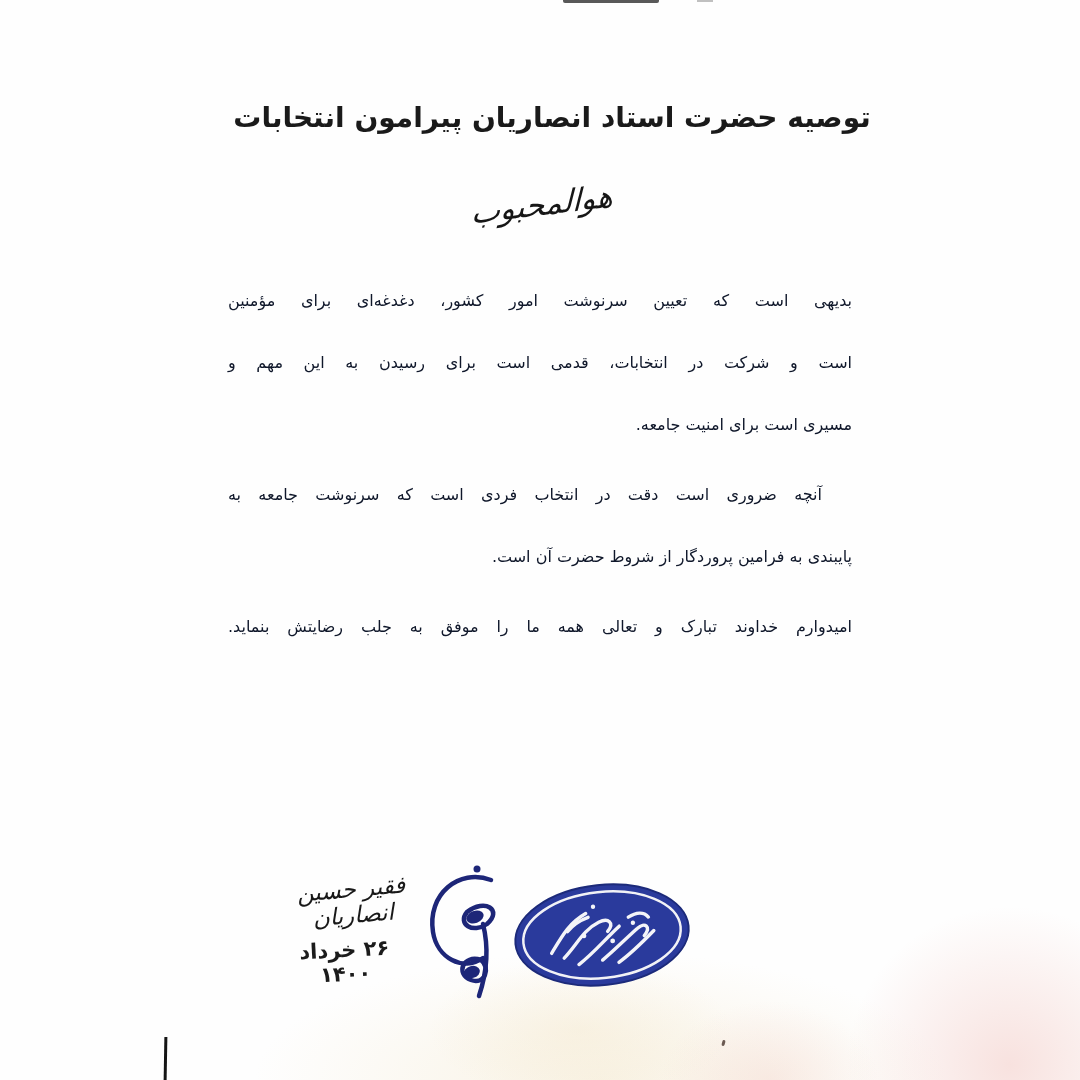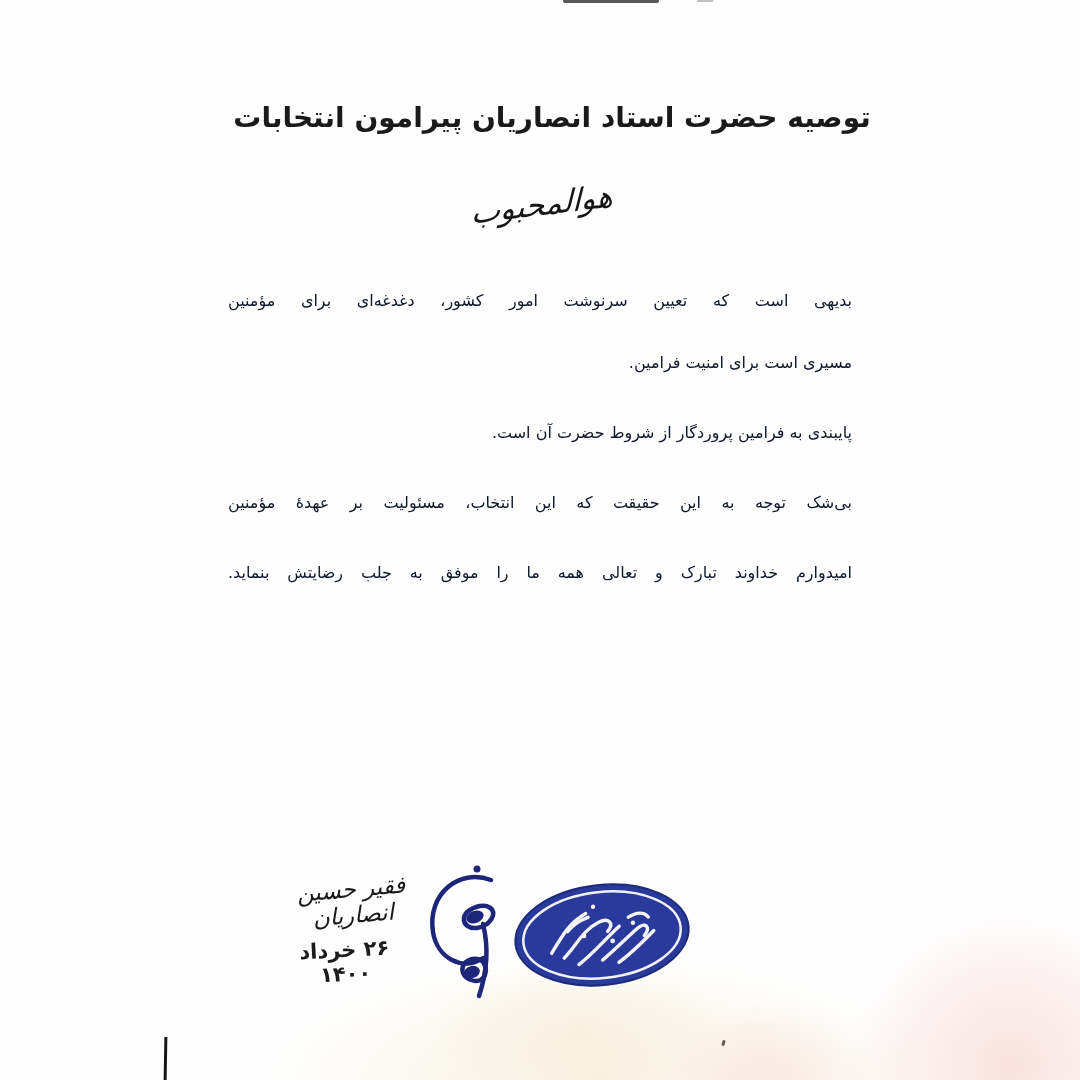--- a/index.html
+++ b/index.html
@@ -77,27 +77,28 @@
   <div class="fold-line"></div>
   <div class="speck"></div>
 
   <h1 class="title">توصیه حضرت استاد انصاریان پیرامون انتخابات</h1>
 
   <div class="letterhead">هوالمحبوب</div>
 
   <div class="body-text">
     <div class="para">
       <div class="line">بدیهی است که تعیین سرنوشت امور کشور، دغدغه‌ای برای مؤمنین</div>
-      <div class="line end">مسیری است برای امنیت فرامین.</div>
+      <div class="line">است و شرکت در انتخابات، قدمی است برای رسیدن به این مهم و</div>
+      <div class="line end">مسیری است برای امنیت جامعه.</div>
     </div>
     <div class="para">
+      <div class="line indent">آنچه ضروری است دقت در انتخاب فردی است که سرنوشت جامعه به</div>
       <div class="line end">پایبندی به فرامین پروردگار از شروط حضرت آن است.</div>
     </div>
     <div class="para">
-      <div class="line">بی‌شک توجه به این حقیقت که این انتخاب، مسئولیت بر عهدۀ مؤمنین</div>
     </div>
     <div class="para">
       <div class="line">امیدوارم خداوند تبارک و تعالی همه ما را موفق به جلب رضایتش بنماید.</div>
     </div>
   </div>
 
   <div>
     <div class="sig-name">فقیر حسین انصاریان</div>
     <div class="sig-date">۲۶ خرداد ۱۴۰۰</div>
 

